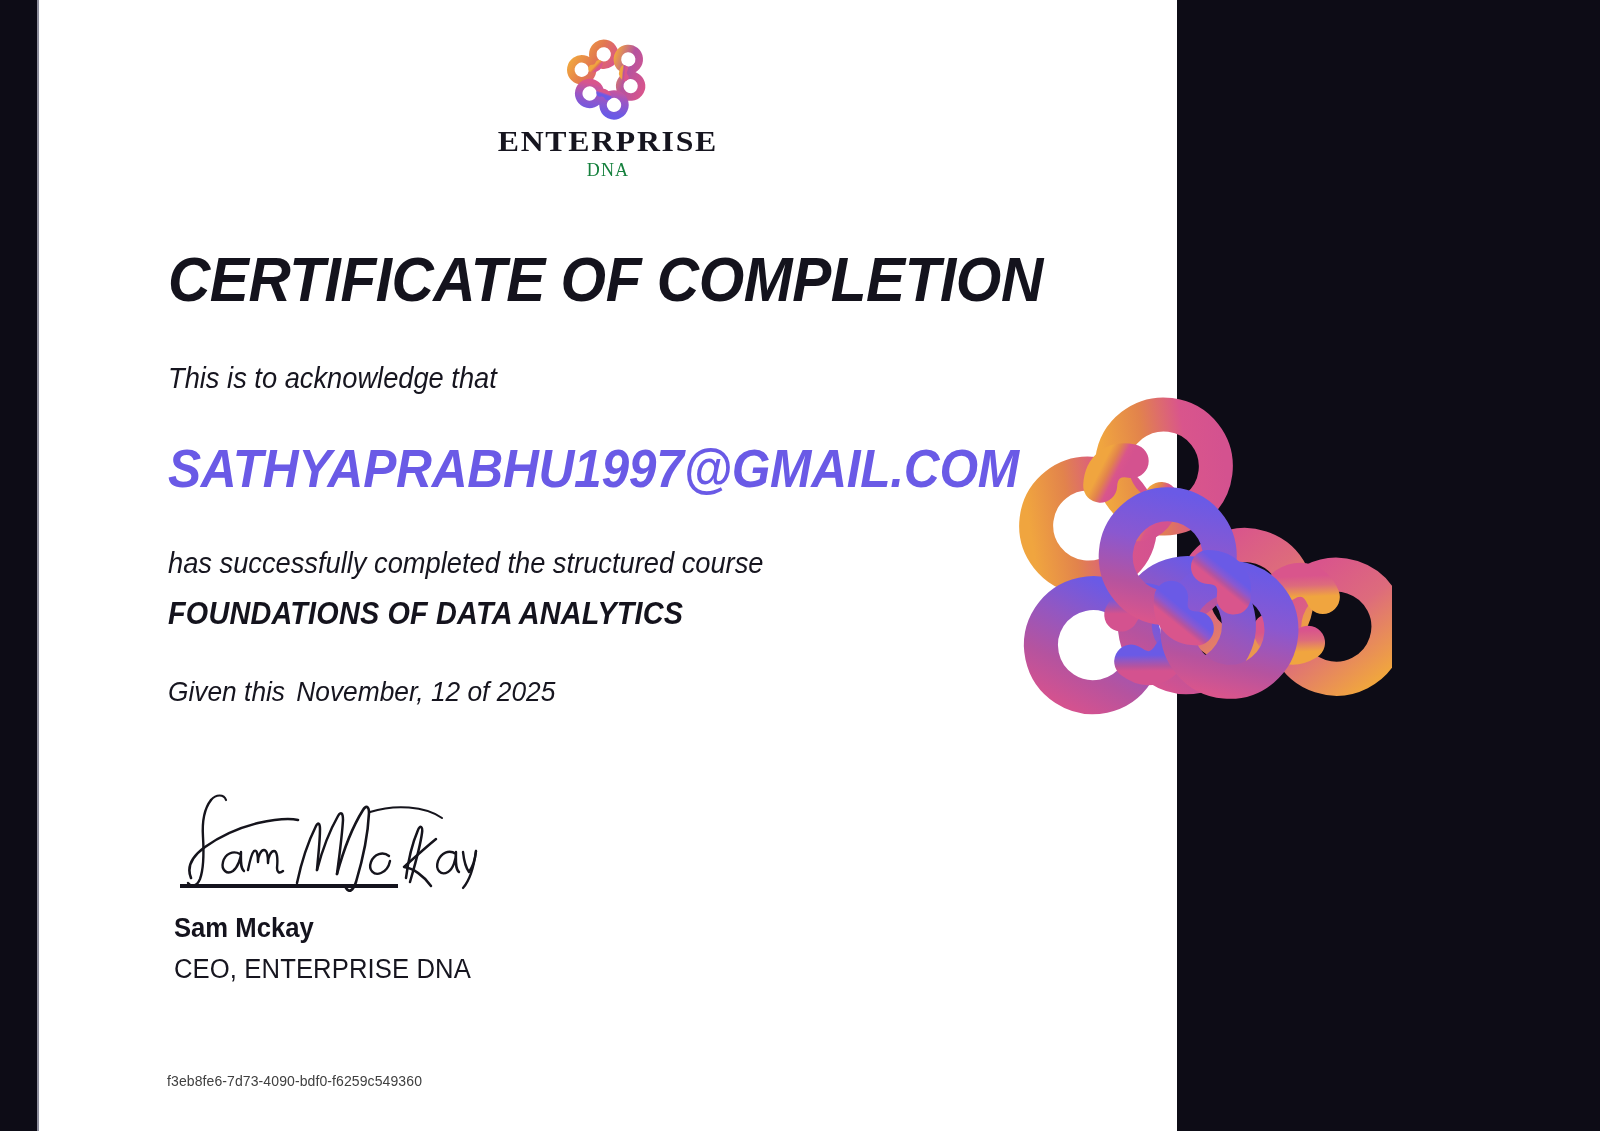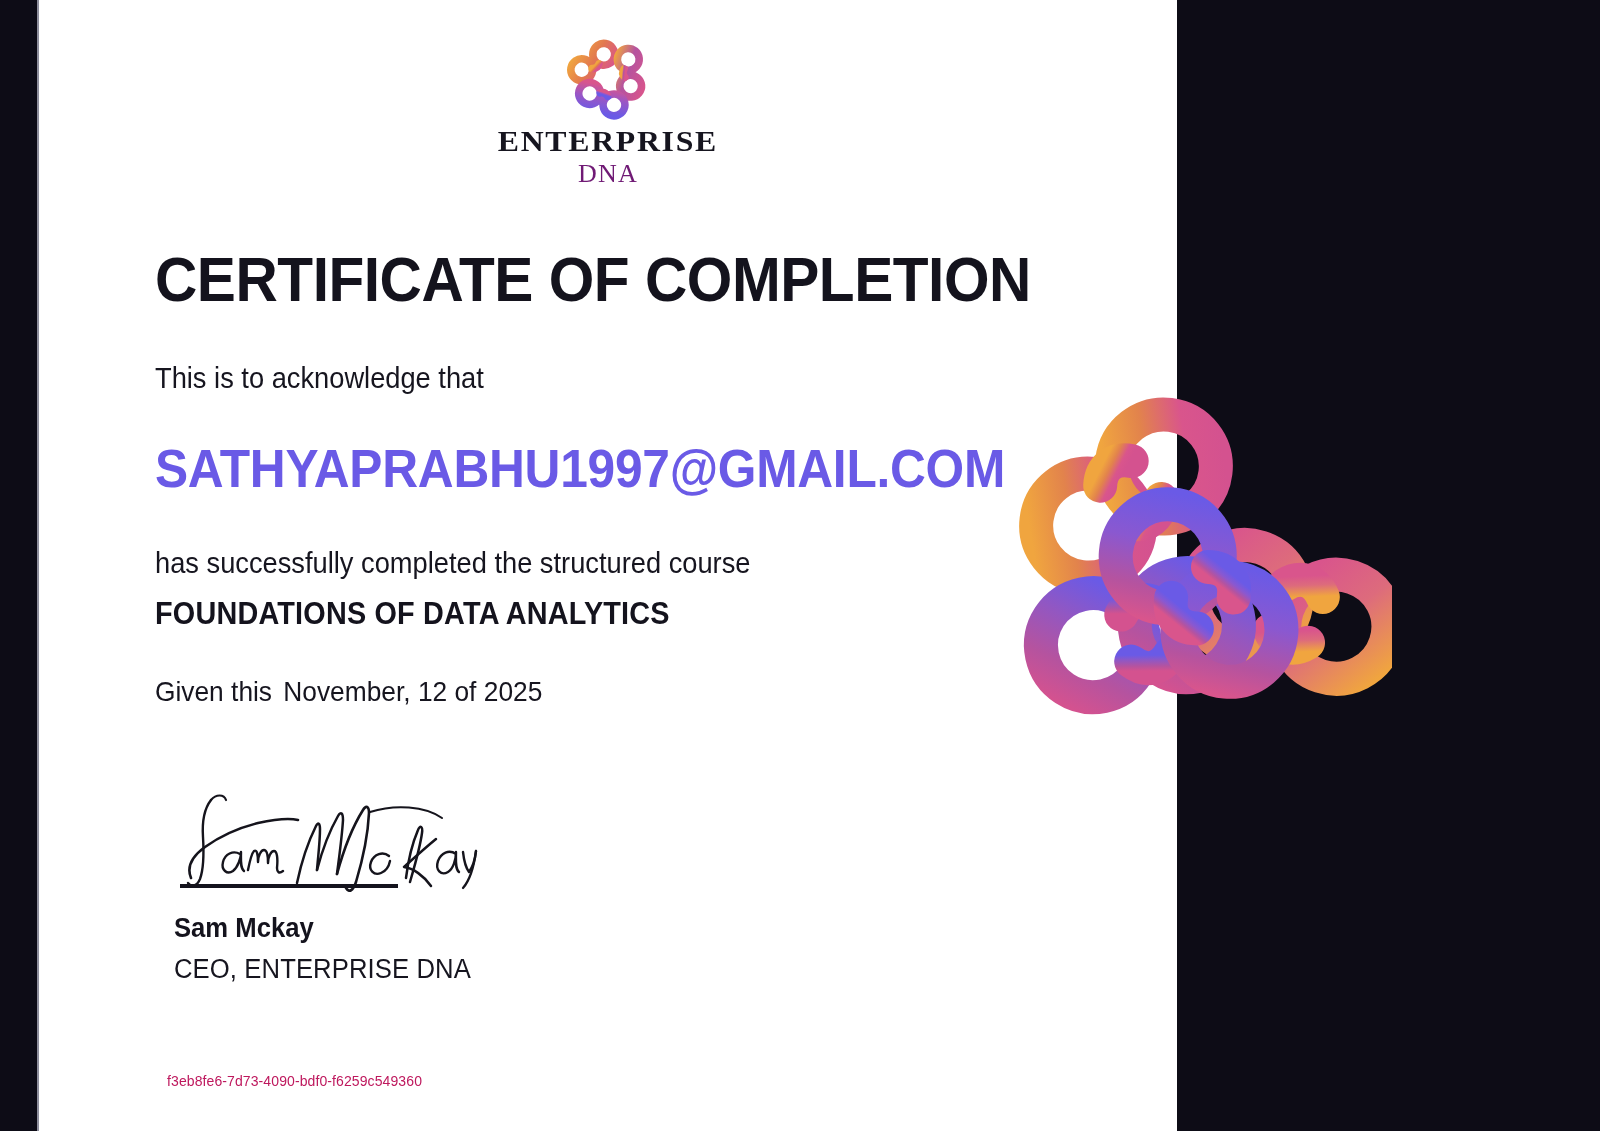--- a/index.html
+++ b/index.html
@@ -79,32 +79,33 @@
   }
   #brand-name-primary {
     font-size: 30px;
     font-weight: 700;
     letter-spacing: 1.6px;
     color: #16151f;
     transform: scaleX(1.06);
   }
   #brand-name-secondary {
     margin-top: 5px;
-    font-size: 26px;
+    font-size: 18px;
     font-weight: 400;
     letter-spacing: 1.2px;
-    color: #701a75;
+    color: #15803d;
   }
 
   
   #certificate-body {
     position: absolute;
-    left: 116px;
+    left: 129px;
     top: 246px;
     width: 960px;
+    font-style: italic;
   }
 
   #certificate-title {
     font-size: 63px;
     font-weight: 700;
     letter-spacing: -0.5px;
     color: #14131d;
     white-space: nowrap;
     transform: scaleX(0.93);
     transform-origin: left center;
@@ -198,21 +199,21 @@
     transform-origin: left center;
   }
 
   
   #certificate-id {
     position: absolute;
     left: 128px;
     top: 1073px;
     font-size: 14px;
     font-weight: 400;
-    color: #be185d;
+    color: #404040;
     letter-spacing: 0.1px;
   }
 
   
   #watermark-graphic {
     position: absolute;
     left: 1000px;
     top: 378px;
     width: 392px;
     height: 372px;

